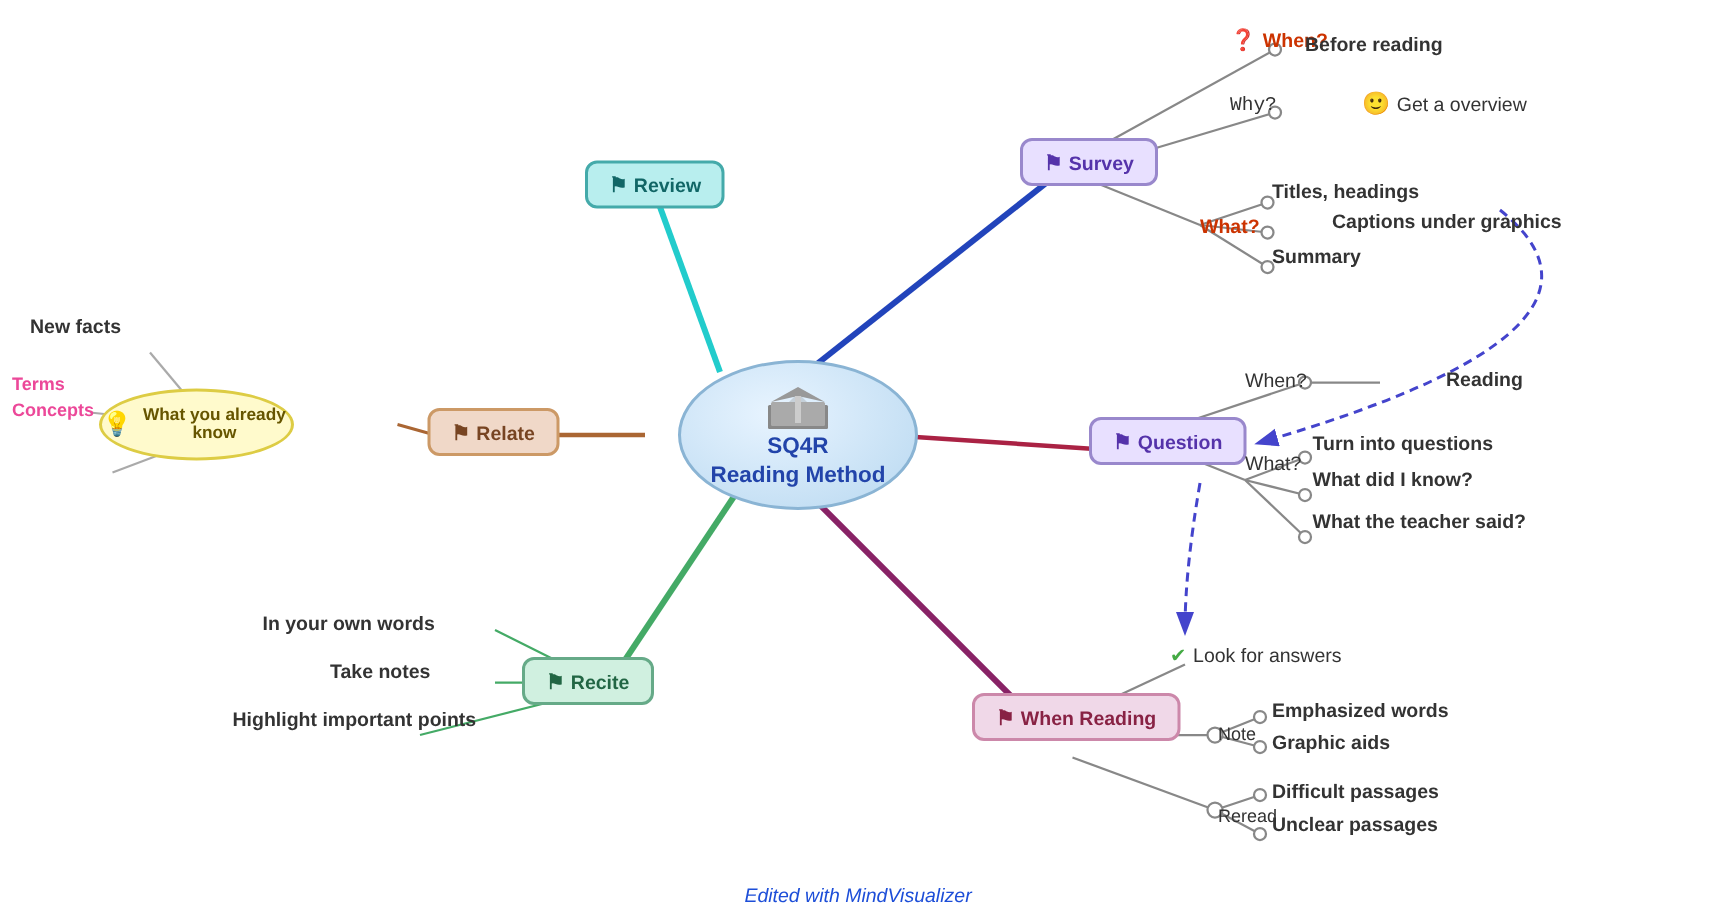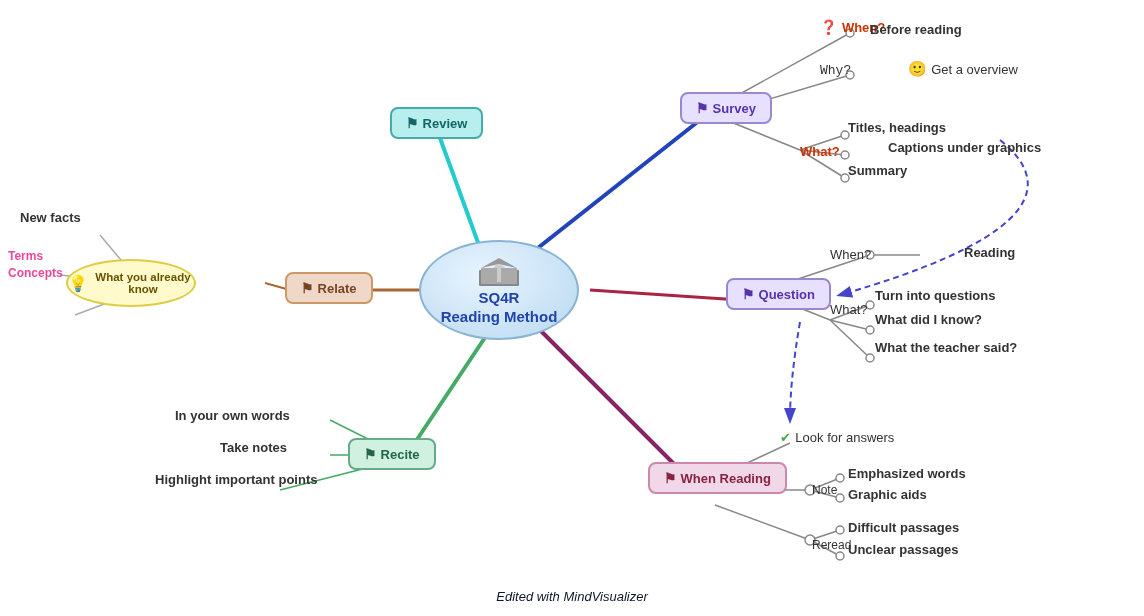--- a/index.html
+++ b/index.html
@@ -25,21 +25,21 @@
       justify-content: center;
       text-align: center;
       cursor: pointer;
     }
     .node-center {
       width: 160px;
       height: 100px;
       background: radial-gradient(ellipse at 40% 35%, #e8f4ff, #b8d8f0);
       border-radius: 50%;
       border: 2px solid #8ab4d4;
-      left: 419px;
+      left: 452px;
       top: 240px;
       flex-direction: column;
       text-align: center;
     }
     .node-center .title {
       font-size: 15px;
       font-weight: bold;
       color: #2244aa;
       line-height: 1.3;
     }
@@ -114,21 +114,21 @@
       display: inline-block;
       margin-right: 4px;
       font-size: 14px;
     }
     .watermark {
       position: absolute;
       bottom: 12px;
       left: 50%;
       transform: translateX(-50%);
       font-size: 13px;
-      color: #0f172a;
+      color: #1d4ed8;
       font-style: italic;
     }
   </style>
 </head>
 <body>
 
 <svg class="connections">
 
   <line x1="510" y1="270" x2="700" y2="120" stroke="#2244bb" stroke-width="4"></line>
 

